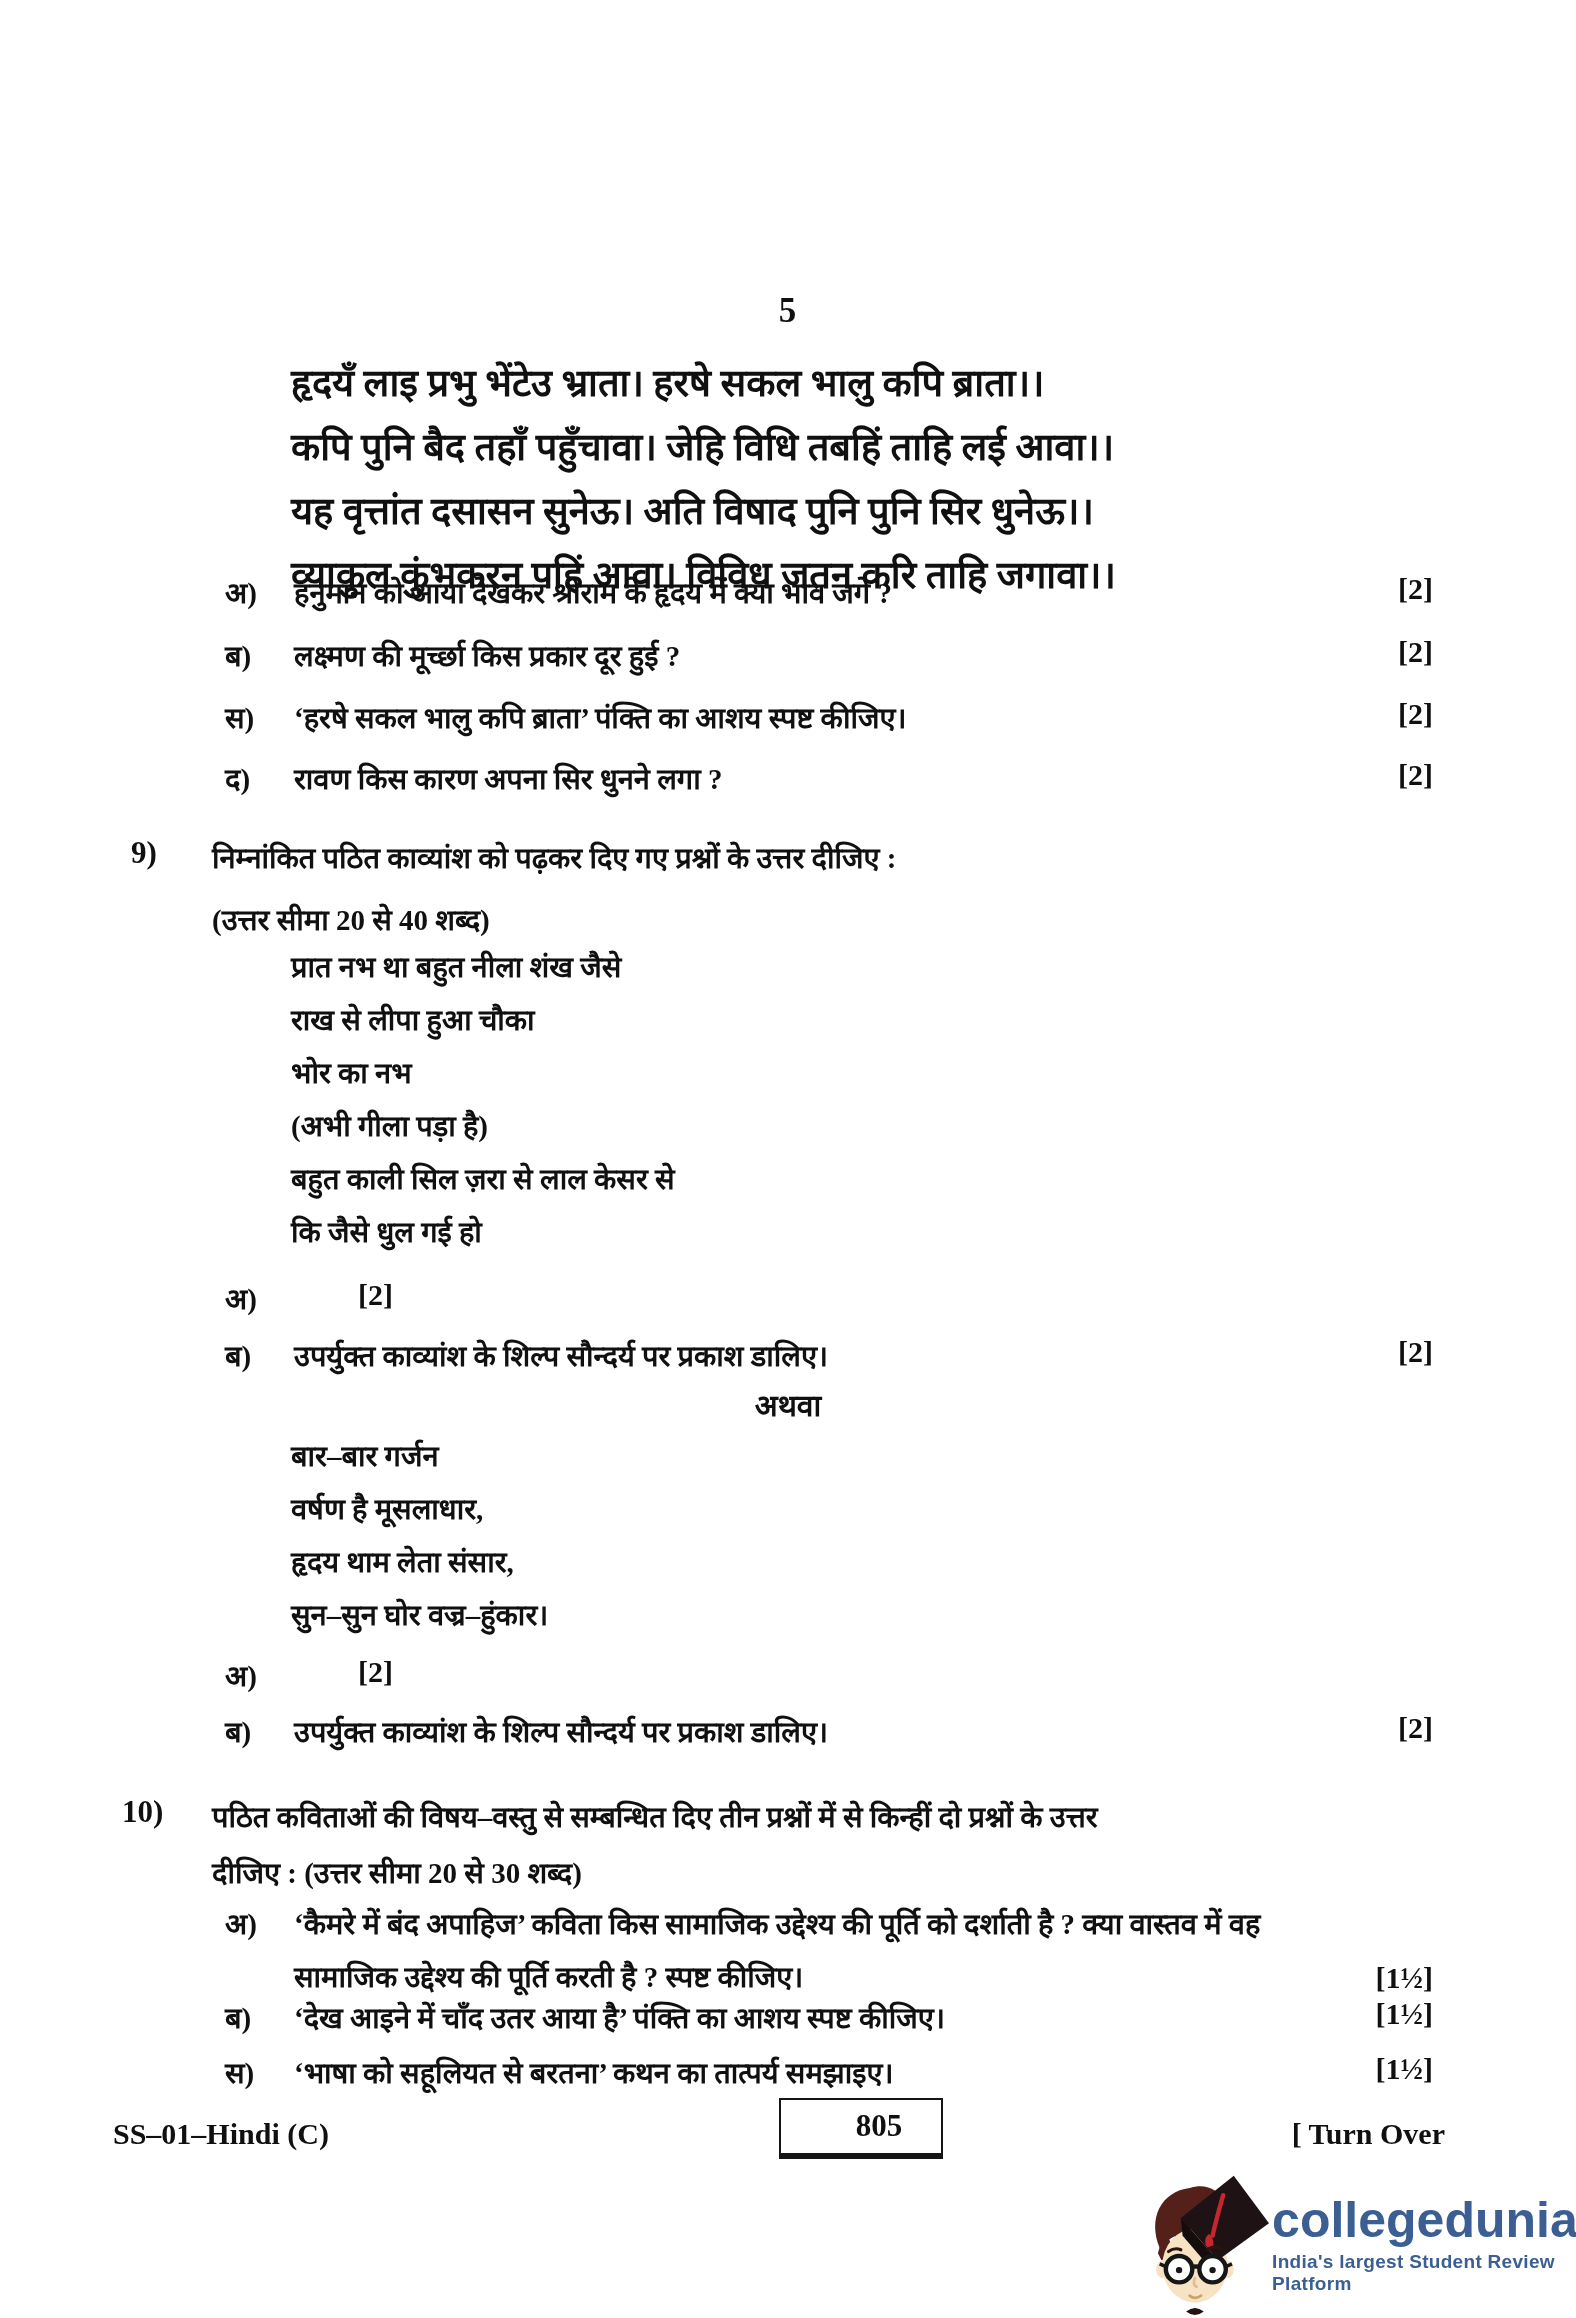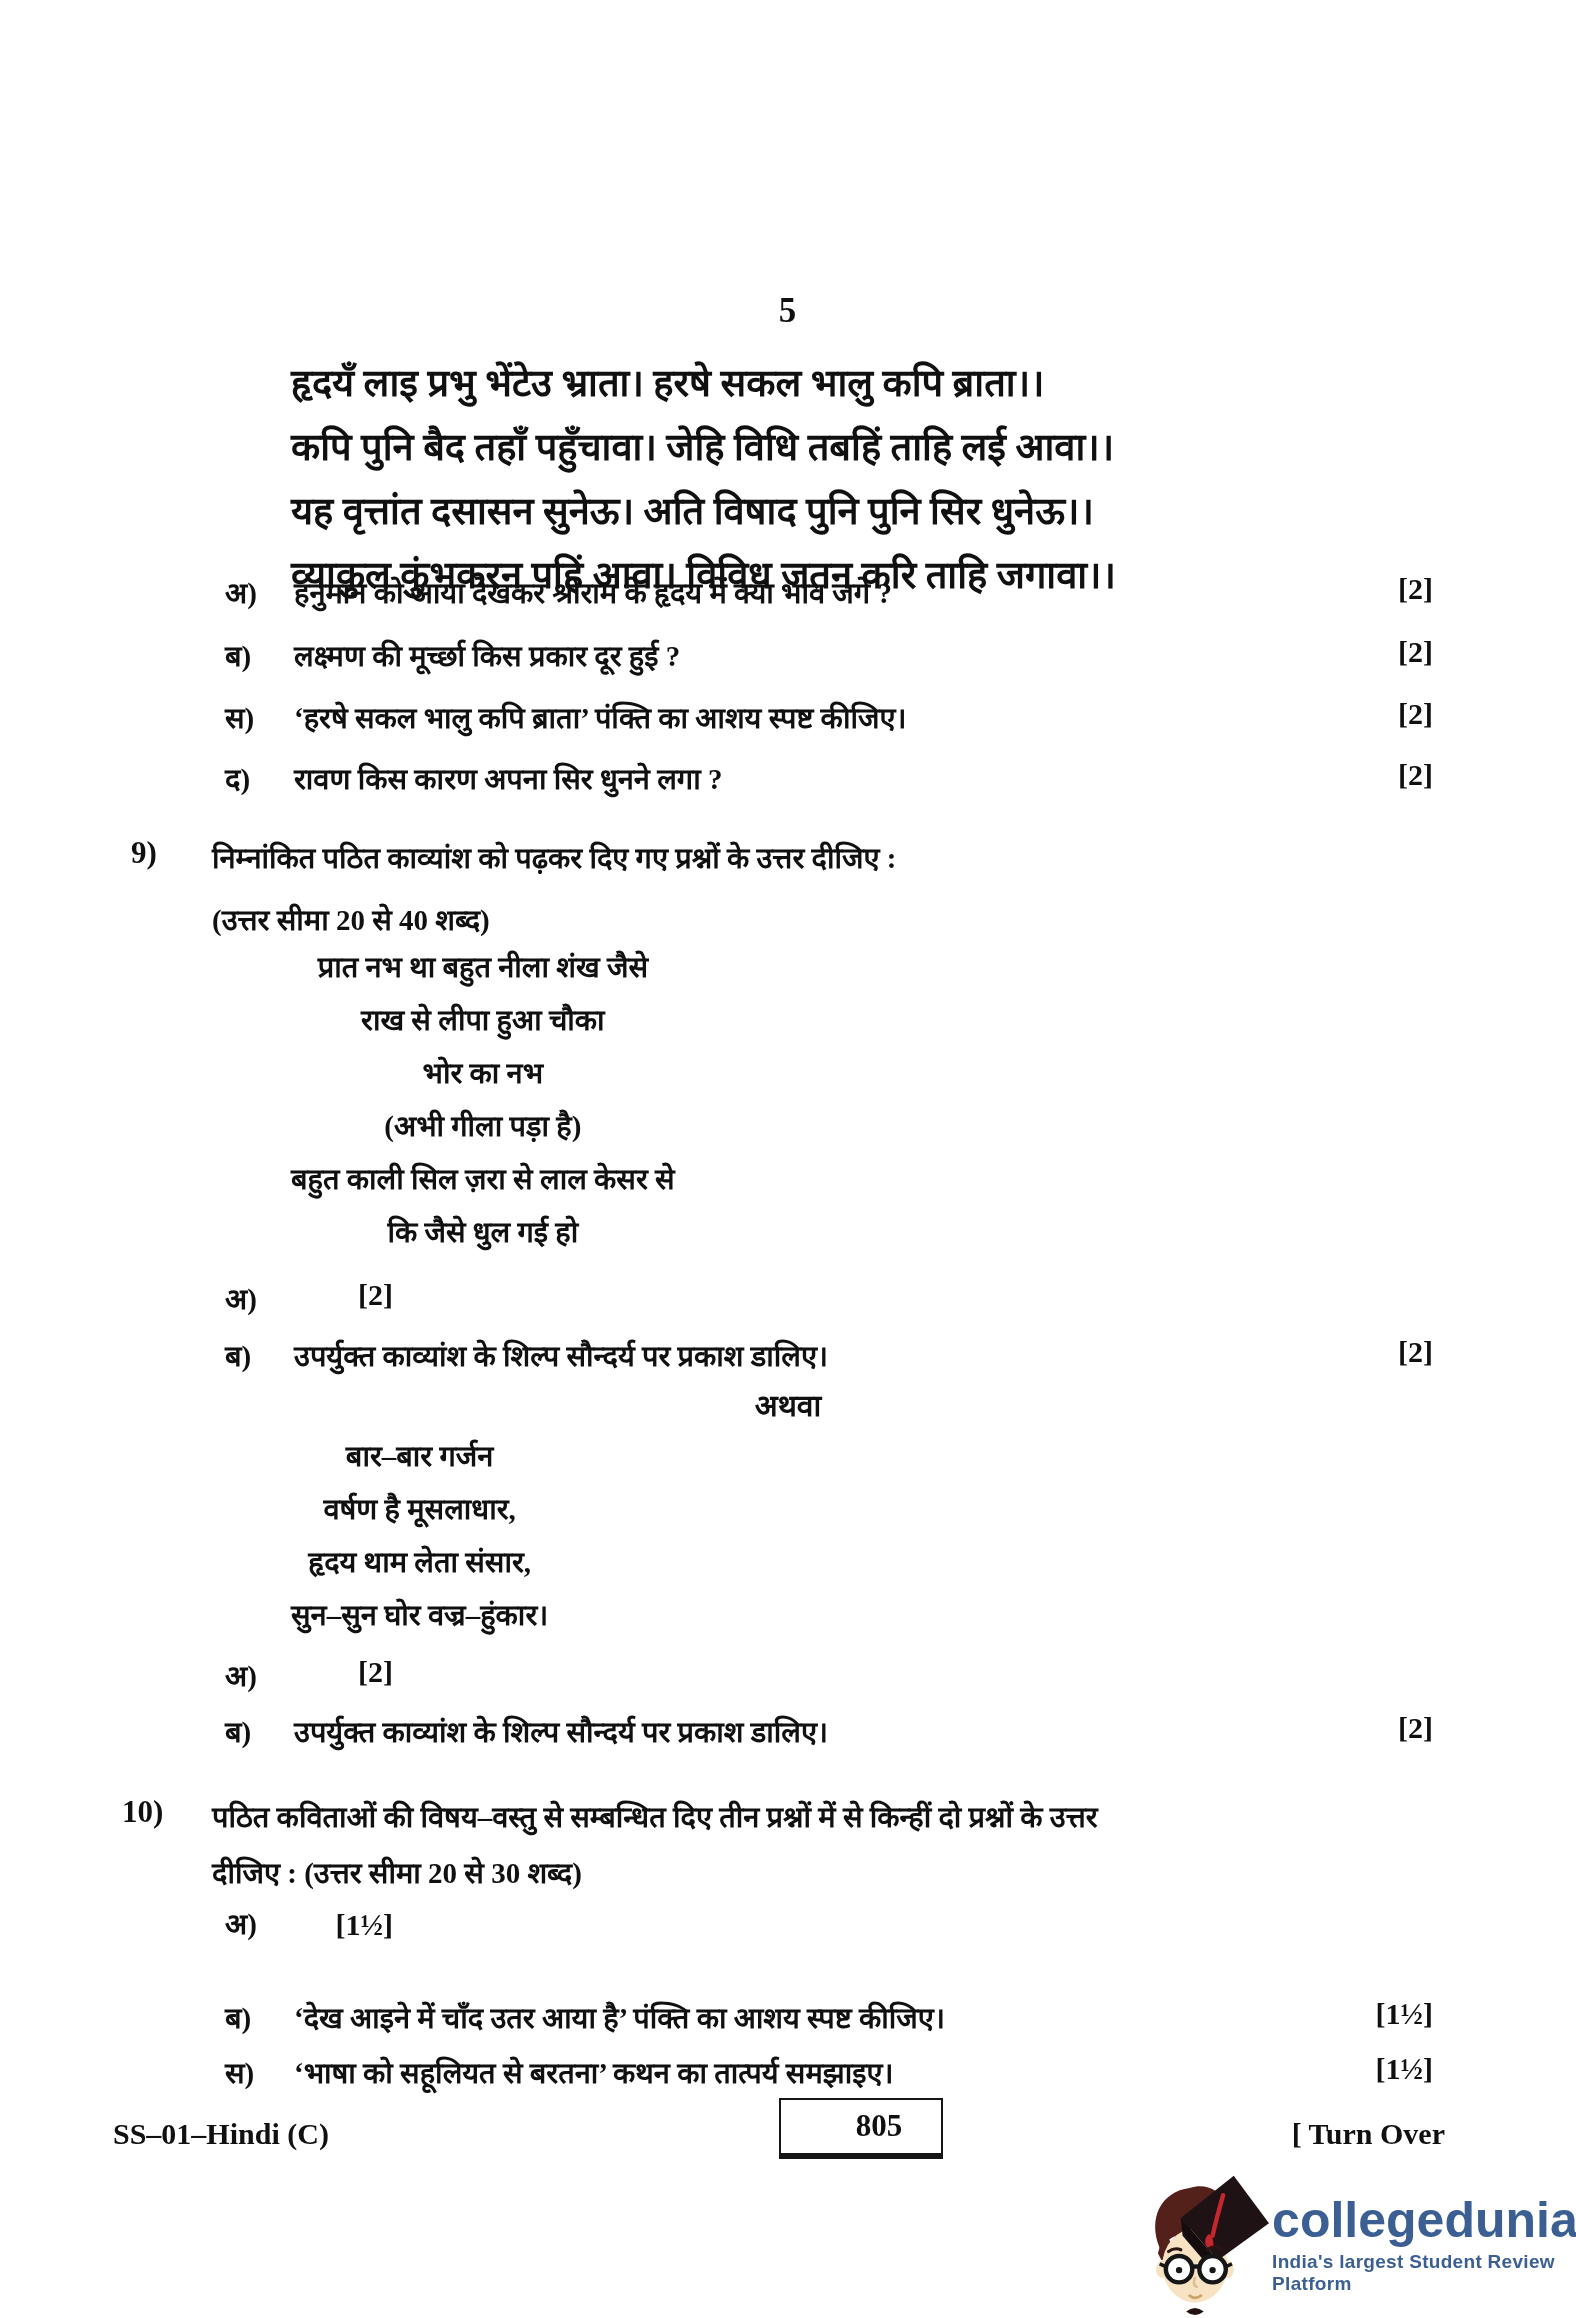--- a/index.html
+++ b/index.html
@@ -15,21 +15,21 @@
   }
   .abs{position:absolute;}
   .nowrap{white-space:nowrap;}
   .pageno{
     left:0;right:0;top:291px;
     text-align:center;
     font-size:35px;letter-spacing:0.9px;
   }
   .verse-block{left:291px;top:351px;}
   .verse-block .vline{line-height:64px;font-size:38px;white-space:nowrap;font-family:Liberation Serif, serif;}
-  .poem-block .pline{line-height:53px;font-size:29px;white-space:nowrap;text-align:center;}
+  .poem-block .pline{line-height:53px;font-size:29px;white-space:nowrap;}
   .subrow{
     left:225px;right:143px;
     display:flex;align-items:flex-start;
     font-size:29px;
   }
   .sublabel{flex:none;width:69px;}
   .subtext{flex:1;min-width:0;}
   .subtext .wline{line-height:53px;white-space:nowrap;}
   .marks{flex:none;width:99px;text-align:right;font-size:30px;}
   .qnum{font-size:31px;}
@@ -134,20 +134,24 @@
     <span class="subtext nowrap">उपर्युक्त काव्यांश के शिल्प सौन्दर्य पर प्रकाश डालिए।</span>
     <span class="marks nowrap">[2]</span>
   </div>
 
   <div class="abs qnum nowrap" style="left:122px;top:1794px;">10)</div>
   <div class="abs qintro nowrap" style="left:212px;top:1796px;">पठित कविताओं की विषय–वस्तु से सम्बन्धित दिए तीन प्रश्नों में से किन्हीं दो प्रश्नों के उत्तर</div>
   <div class="abs qintro nowrap" style="left:212px;top:1852px;">दीजिए : (उत्तर सीमा 20 से 30 शब्द)</div>
 
   <div class="abs subrow" style="top:1898px;align-items:flex-end;">
     <span class="sublabel nowrap" style="align-self:flex-start;line-height:53px;">अ)</span>
+    <span class="subtext">
+      <div class="wline">‘कैमरे में बंद अपाहिज’ कविता किस सामाजिक उद्देश्य की पूर्ति को दर्शाती है ? क्या वास्तव में वह</div>
+      <div class="wline">सामाजिक उद्देश्य की पूर्ति करती है ? स्पष्ट कीजिए।</div>
+    </span>
     <span class="marks nowrap" style="line-height:53px;">[1½]</span>
   </div>
   <div class="abs subrow" style="top:1997px">
     <span class="sublabel nowrap">ब)</span>
     <span class="subtext nowrap">‘देख आइने में चाँद उतर आया है’ पंक्ति का आशय स्पष्ट कीजिए।</span>
     <span class="marks nowrap">[1½]</span>
   </div>
   <div class="abs subrow" style="top:2052px">
     <span class="sublabel nowrap">स)</span>
     <span class="subtext nowrap">‘भाषा को सहूलियत से बरतना’ कथन का तात्पर्य समझाइए।</span>

